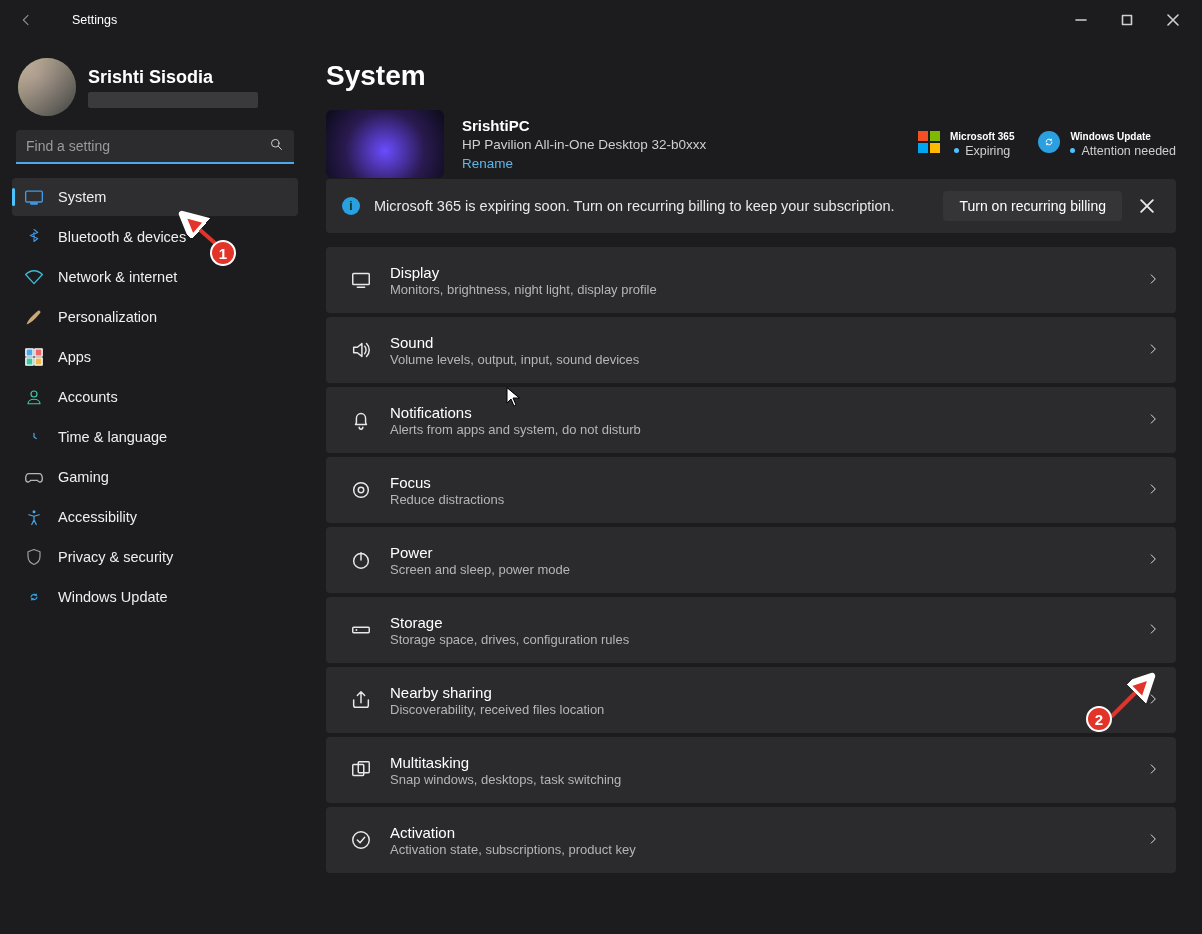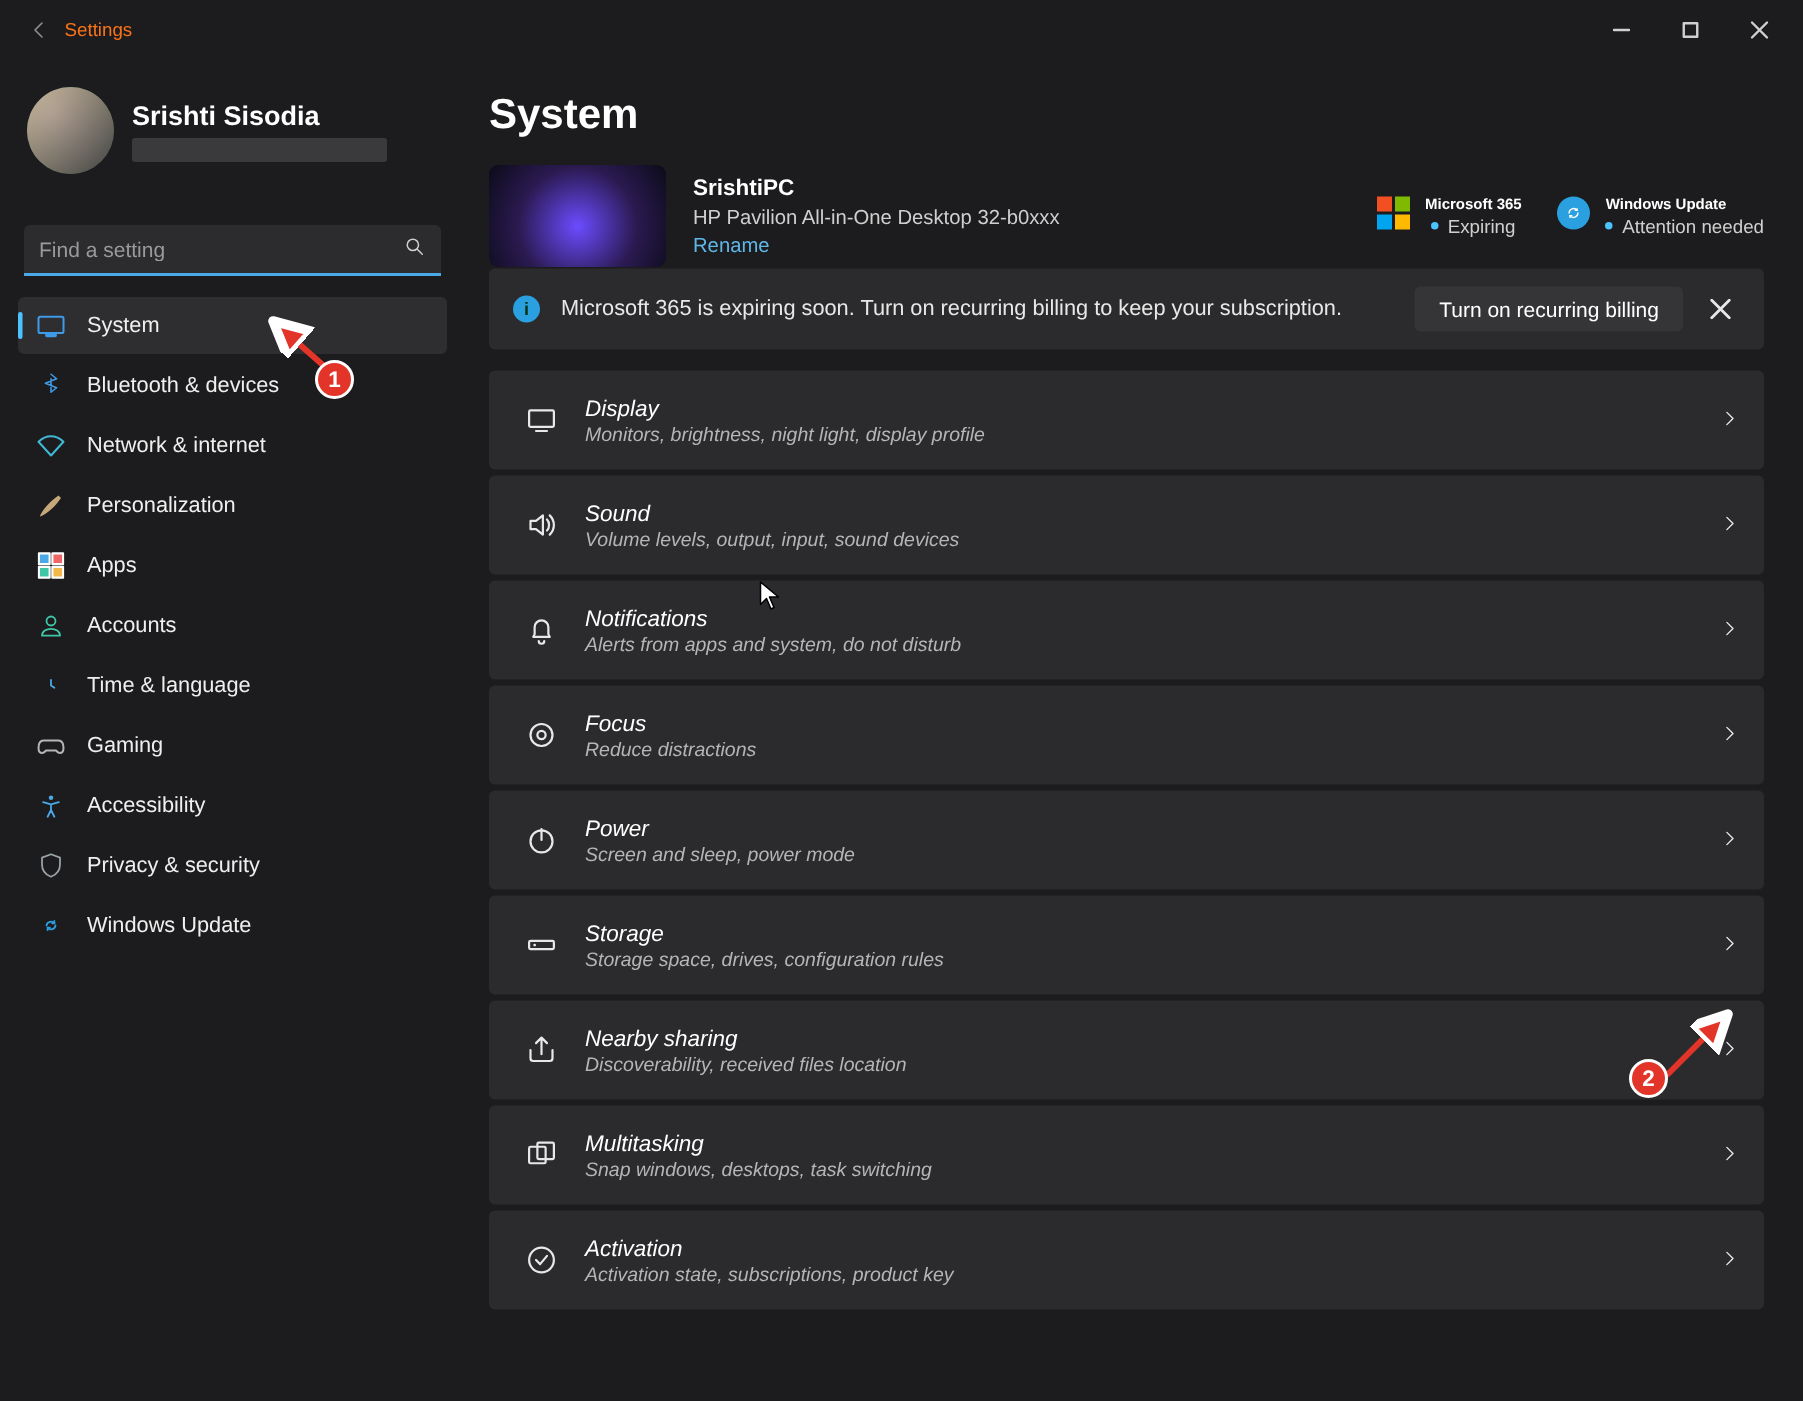--- a/index.html
+++ b/index.html
@@ -19,23 +19,23 @@
     align-items: center;
     height: 40px;
     padding: 0 6px 0 10px;
   }
   .titlebar .back {
     width: 32px; height: 32px;
     display: flex; align-items: center; justify-content: center;
     color: #8f8f8f;
   }
   .titlebar .title {
-    margin-left: 1px;
+    margin-left: 30px;
     font-size: 12.5px;
-    color: #f97316;
+    color: #ffffff;
   }
   .window-controls {
     margin-left: auto;
     display: flex;
   }
   .window-controls .wc {
     width: 46px; height: 40px;
     display: flex; align-items: center; justify-content: center;
     color: #d0d0d0;
   }
@@ -77,21 +77,21 @@
     width: 170px; height: 16px;
     background: #3a3a3c;
     border-radius: 2px;
   }
   .search {
     display:flex; align-items:center;
     background: #2c2c2e;
     height: 34px;
     border-radius: 4px 4px 0 0;
     border-bottom: 2px solid #4aa9e6;
-    margin: 22px 4px 14px 4px;
+    margin: 2px 4px 14px 4px;
     padding: 0 10px;
   }
   .search input {
     flex:1;
     background: transparent;
     border: none;
     color: #cfcfcf;
     font-size: 14px;
     outline: none;
   }
@@ -197,21 +197,21 @@
     background:#2b2b2d;
     height:66px;
     border-radius:4px;
     padding:0 16px;
     cursor:pointer;
   }
   .card .cicon{
     width:38px; display:flex; align-items:center; justify-content:center;
     color:#e8e8e8;
   }
-  .card .ctexts{ margin-left:10px;font-style:italic; }
+  .card .ctexts{ margin-left:10px; }
   .card .ctitle{ font-size:15px; }
   .card .csub{ font-size:13px; color:#b5b5b5; margin-top:1px;}
   .card .chev{ margin-left:auto; color:#e8e8e8; }
 
   
   .badge {
     position:absolute; width:26px;height:26px;border-radius:50%;
     background:#e33429; color:#fff; font-weight:700;
     display:flex;align-items:center;justify-content:center;
     border:2px solid #fff; font-size:15px;

